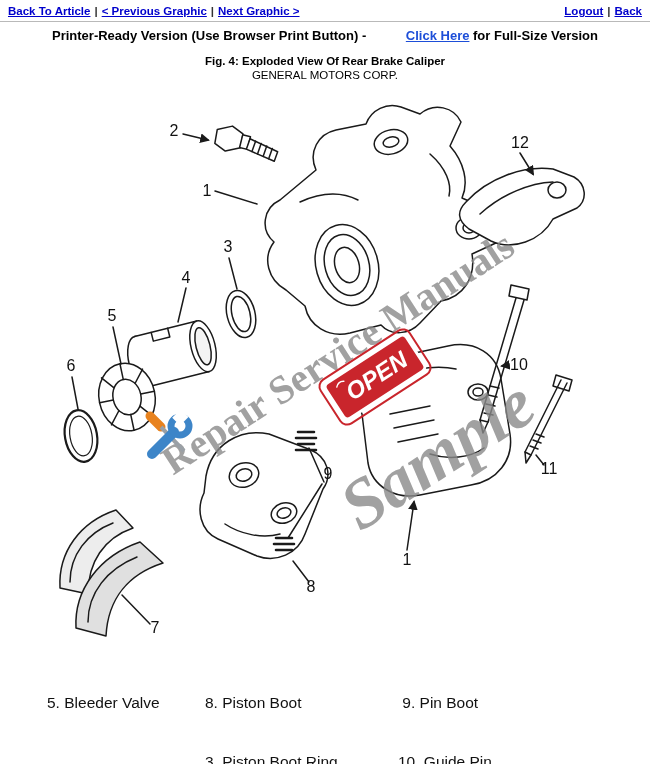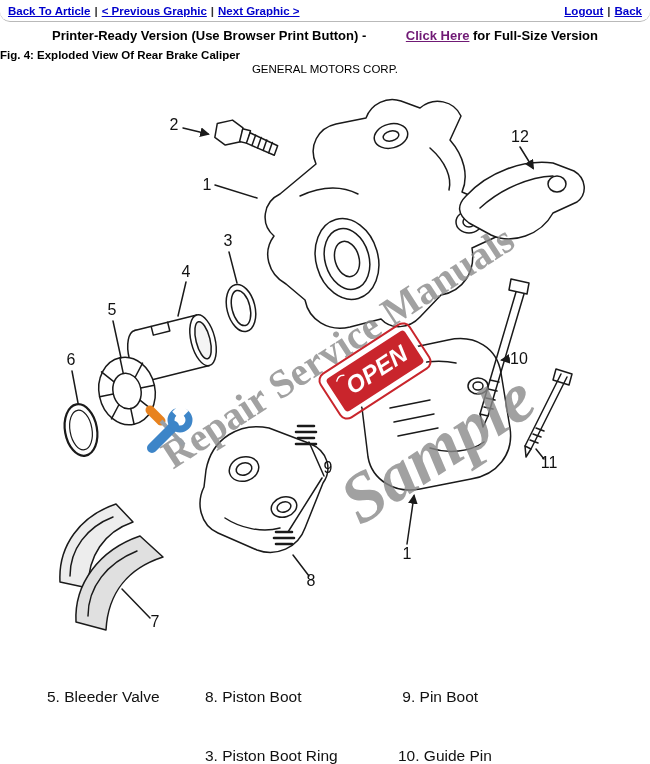--- a/index.html
+++ b/index.html
@@ -2,28 +2,28 @@
 <html><head>
 <meta charset="utf-8">
 <style>
   * { margin:0; padding:0; box-sizing:border-box; }
   html,body { background:#ffffff; }
   body { width:650px; font-family:"Liberation Sans", sans-serif; color:#000; }
   .page { position:relative; width:650px; height:764px; background:#fff; overflow:hidden; }
 
   .navbar { display:flex; justify-content:space-between; align-items:center;
             padding:5px 8px 4px 8px; font-size:11.5px; font-weight:bold;
-            border-bottom:1px solid #b9b9b9;border-radius:10px; }
+            border-bottom:1px solid #b9b9b9; }
   .navbar a { color:#0000cc; text-decoration:underline; cursor:pointer; }
   .sep { color:#333; margin:0 4px; font-weight:bold; }
 
   .title-line { text-align:center; font-size:13px; font-weight:bold; margin-top:6px; }
-  .title-line a { color:#701a75; text-decoration:underline; cursor:pointer;margin-left:36px; }
-
-  .fig-caption { font-size:11.5px; font-weight:bold; margin-top:6px; }
+  .title-line a { color:#1d4ed8; text-decoration:underline; cursor:pointer;margin-left:36px; }
+
+  .fig-caption { text-align:center; font-size:11.5px; font-weight:bold; margin-top:12px; }
   .company     { text-align:center; font-size:11.5px; font-weight:normal; margin-top:2px; }
 
   .diagram-wrap { width:650px; height:556px; margin-top:1px; }
   svg { display:block; }
 
   .legend { display:flex; padding-left:47px; margin-top:16px;
             font-size:15.5px; line-height:19.5px; color:#111; }
   .legend-col { white-space:pre; }
   .legend-col.c1 { width:158px; }
   .legend-col.c2 { width:193px; }

